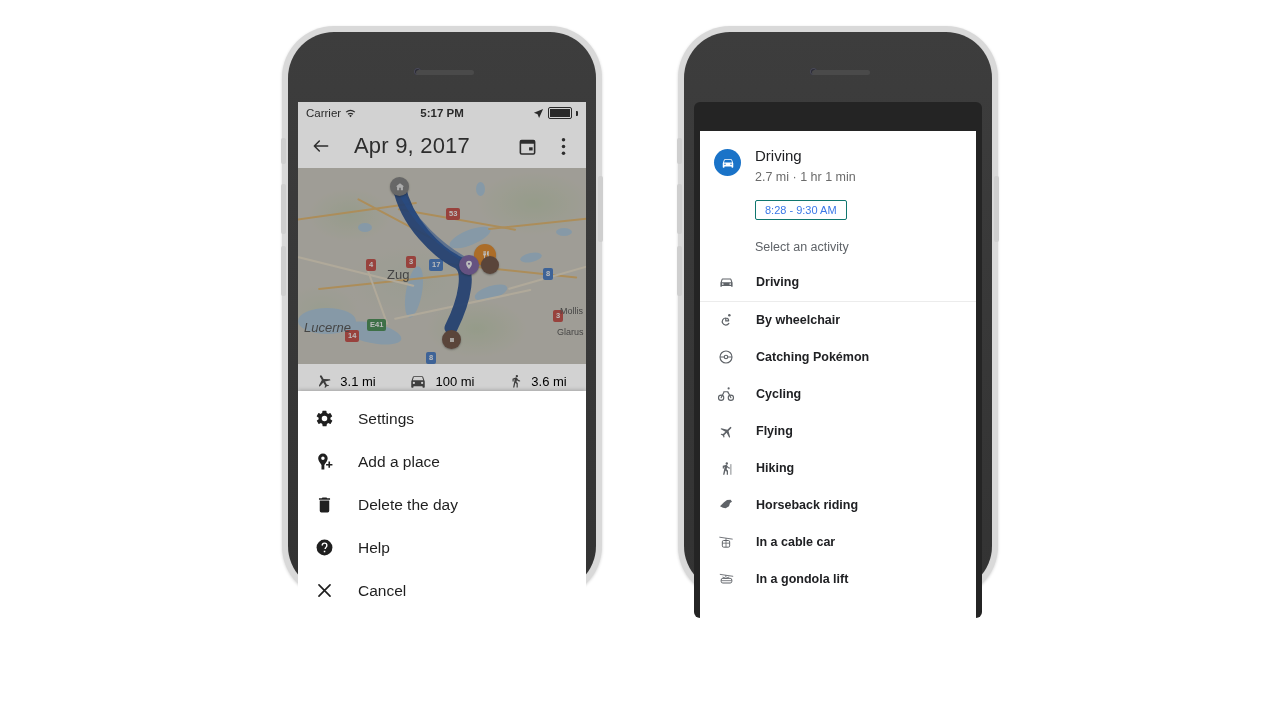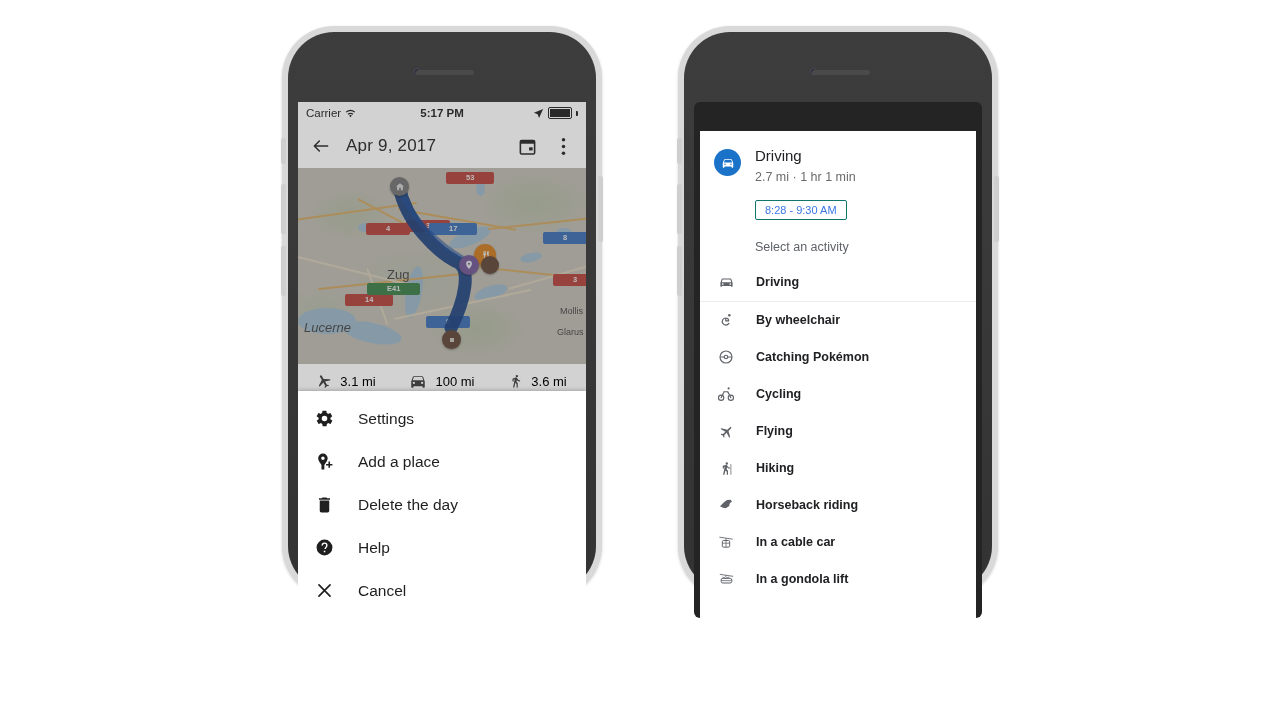--- a/index.html
+++ b/index.html
@@ -50,39 +50,39 @@
   .sb-right{margin-left:auto;display:flex;align-items:center;gap:4px;position:relative;z-index:2;}
   .battery{width:22px;height:10px;border:1px solid #2a2a2a;border-radius:2px;position:relative;}
   .battery::after{content:"";position:absolute;left:1px;top:1px;bottom:1px;right:1px;background:#2a2a2a;}
   .battery-tip{width:2px;height:5px;background:#2a2a2a;border-radius:0 1px 1px 0;}
 
   
   .appbar{
     height:44px;background:#d2d2d2;display:flex;align-items:center;
     padding:0 12px;gap:14px;color:#2d2d2d;
   }
-  .appbar .title{font-size:17px;letter-spacing:.2px;margin-left:0;flex:1;}
+  .appbar .title{font-size:22px;letter-spacing:.2px;margin-left:8px;flex:1;}
   .appbar .ic{width:22px;height:22px;display:flex;align-items:center;justify-content:center;}
 
   
   .map{position:relative;height:196px;background:#cfcbc0;overflow:hidden;}
   .map-dim{position:absolute;inset:0;background:rgba(60,60,60,.35);z-index:40;pointer-events:none;}
   .land{position:absolute;inset:0;
     background:
       radial-gradient(ellipse 60px 38px at 18% 24%, #c7cfb6 0%, rgba(199,207,182,0) 70%),
       radial-gradient(ellipse 80px 44px at 82% 18%, #c6cfb4 0%, rgba(198,207,180,0) 72%),
       radial-gradient(ellipse 70px 40px at 62% 82%, #c5ceb3 0%, rgba(197,206,179,0) 72%),
       radial-gradient(ellipse 55px 35px at 8% 72%, #cbd2bd 0%, rgba(203,210,189,0) 70%),
       radial-gradient(ellipse 90px 50px at 40% 58%, #ccd0c0 0%, rgba(204,208,192,0) 75%),
       #d5d2c6;}
   .water{position:absolute;background:#aecbe0;border-radius:50%;}
   .road{position:absolute;background:#e8b96a;height:2px;transform-origin:0 0;border-radius:1px;}
   .road.minor{background:#efe4cc;height:1.5px;}
   .shield{position:absolute;font-size:7.5px;color:#fff;font-weight:bold;line-height:1;
-          padding:2px 20px;border-radius:2px;z-index:20;}
+          padding:2px 3px;border-radius:2px;z-index:20;margin-top:36px;}
   .shield.red{background:#c9453e;}
   .shield.blue{background:#3f78c8;}
   .shield.green{background:#3f8c4e;}
   .maplabel{position:absolute;color:#4b4b4b;z-index:20;white-space:nowrap;}
   .route{position:absolute;z-index:25;}
   .marker{position:absolute;border-radius:50%;display:flex;align-items:center;justify-content:center;
           z-index:30;box-shadow:0 1px 2px rgba(0,0,0,.35);}
 
   
   .stats{background:#d2d2d2;padding:8px 0 6px;}

